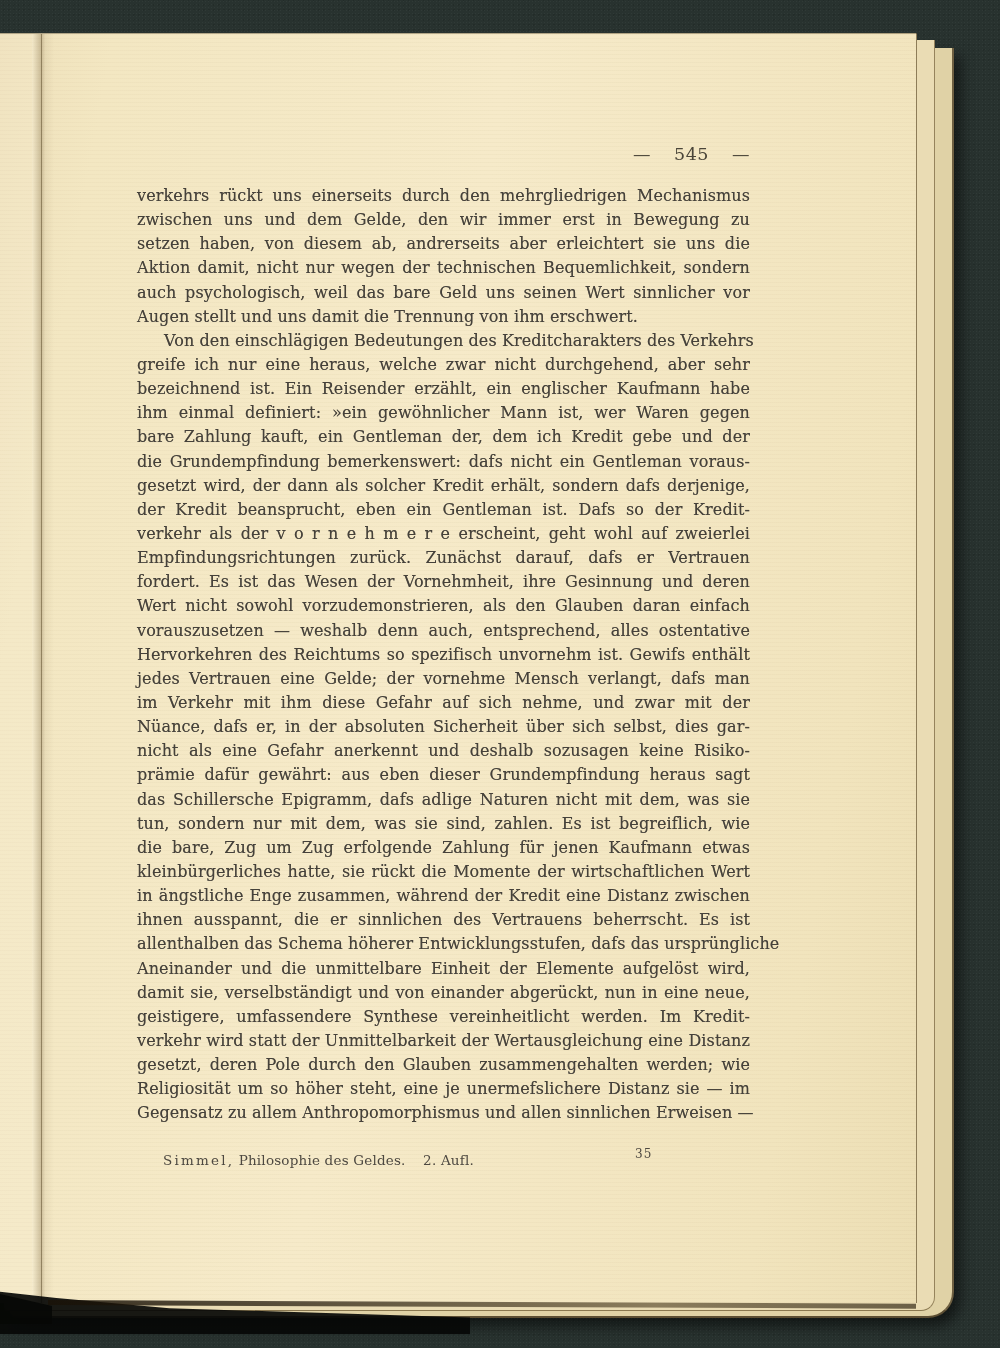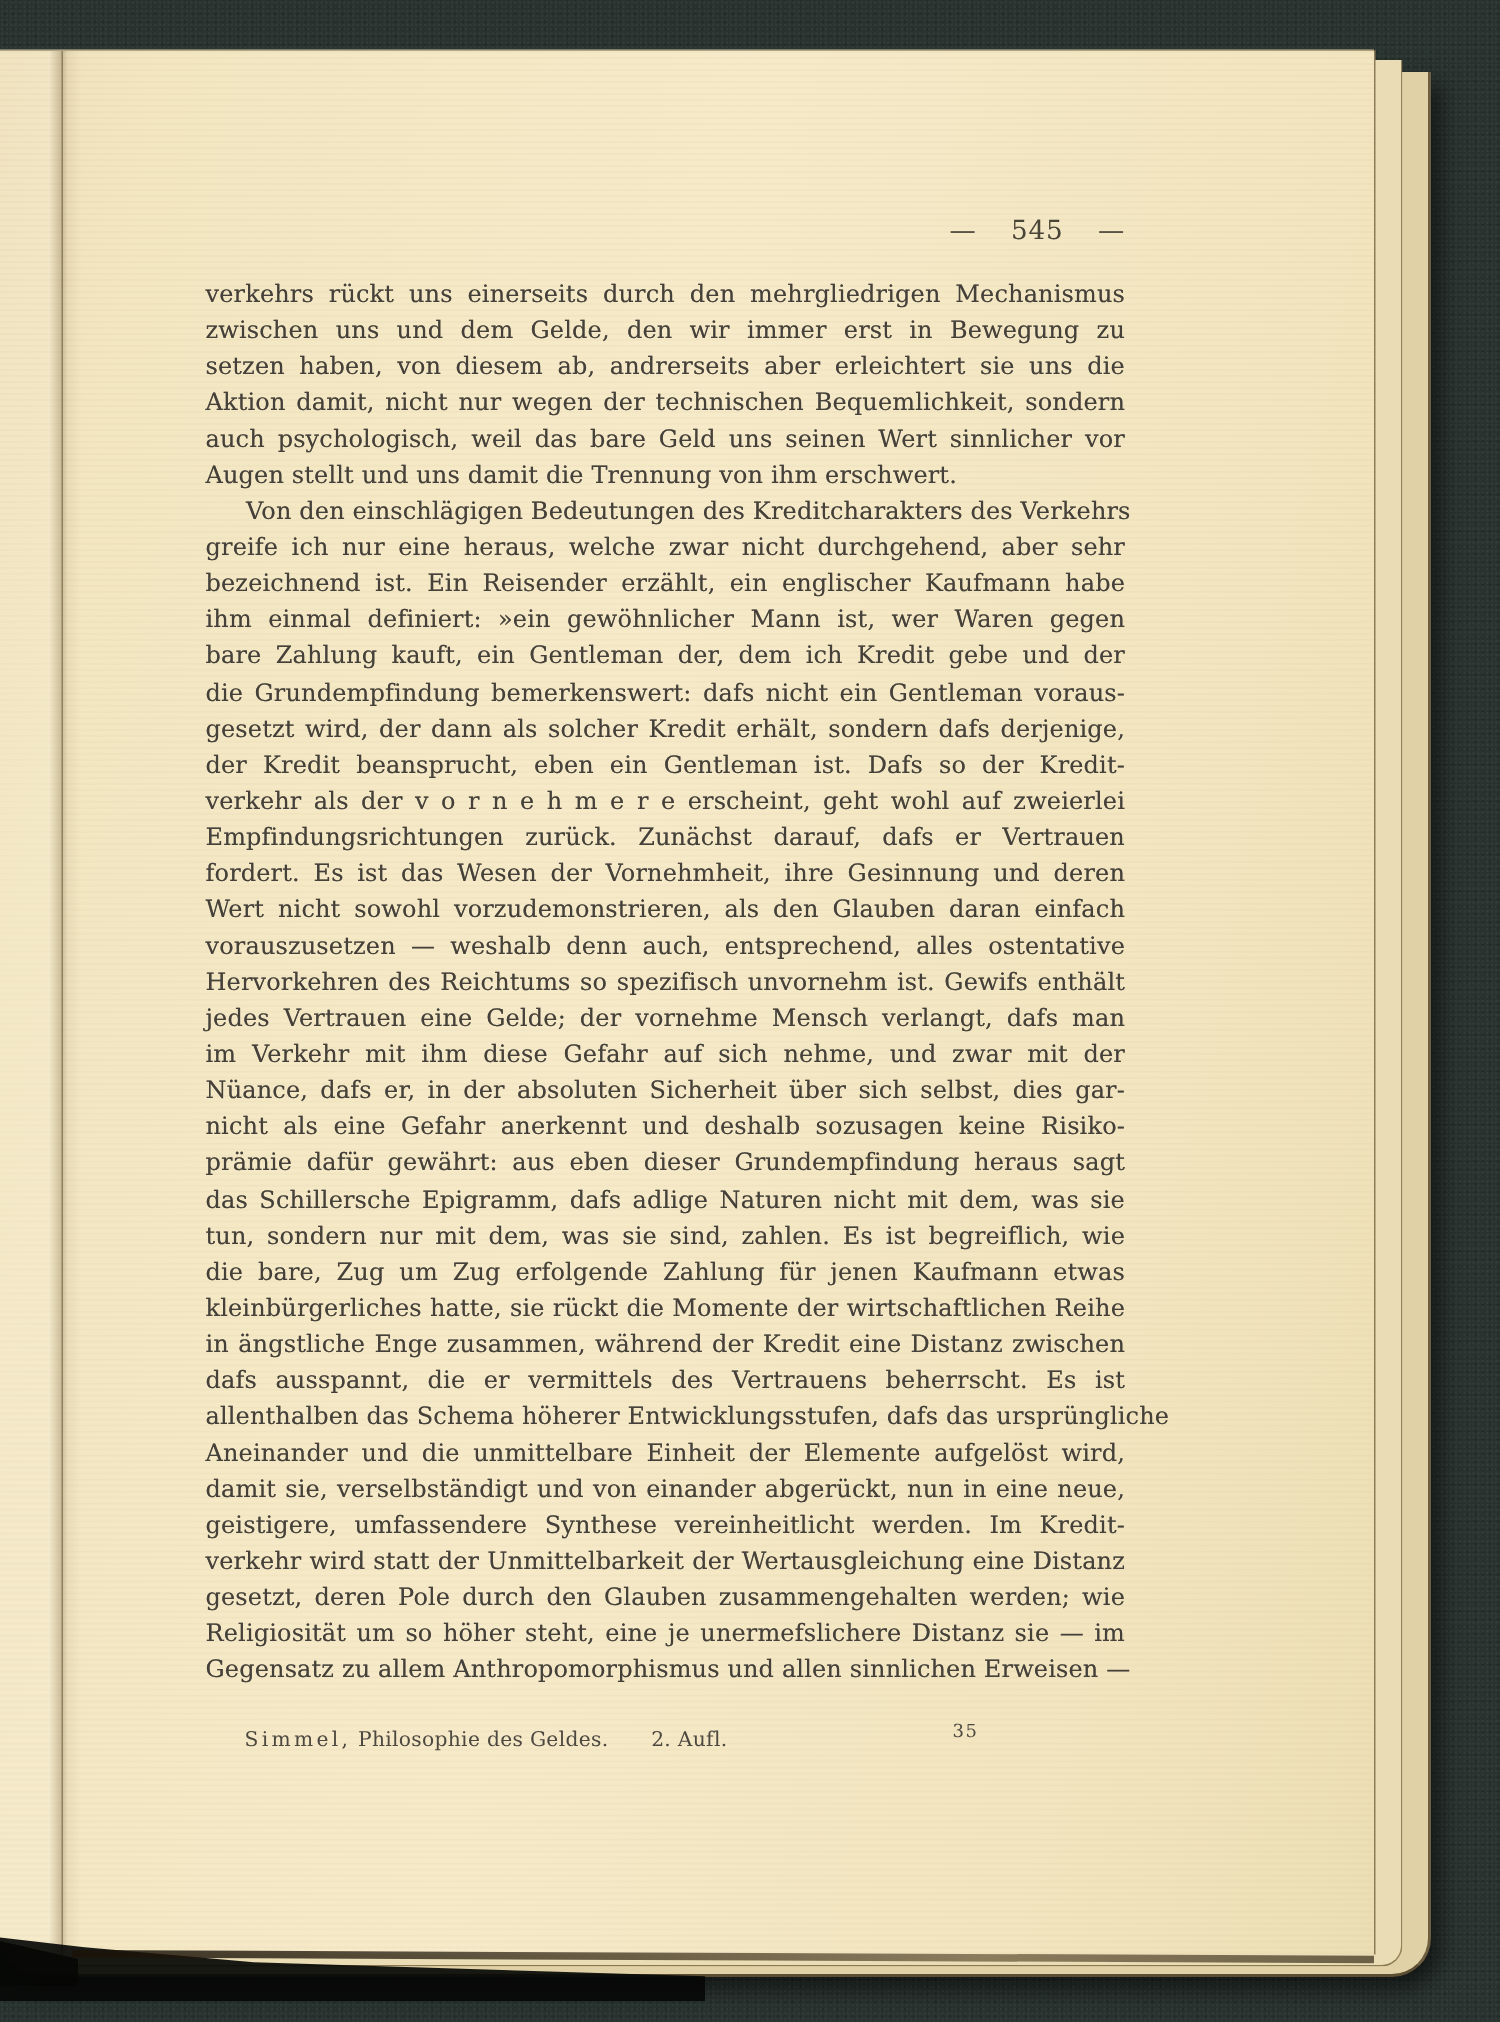--- a/index.html
+++ b/index.html
@@ -93,21 +93,21 @@
     white-space:nowrap;
   }
   .line.indent{text-indent:27px;}
   .line.flush-left{text-align-last:left;}
   .footer-line{
     position:absolute;left:163px;top:1152px;
     font-size:13.5px;color:#4d4840;
     letter-spacing:.2px;
   }
   .footer-line .author{letter-spacing:2.2px;}
-  .footer-line .edition{margin-left:24px;}
+  .footer-line .edition{margin-left:13px;}
   .signature{
     position:absolute;left:635px;top:1147px;
     font-size:12px;color:#4d4840;letter-spacing:1px;
   }
 </style>
 </head>
 <body>
 
 <div class="scene">
 
@@ -151,23 +151,23 @@
         <div class="line">vorauszusetzen — weshalb denn auch, entsprechend, alles ostentative</div>
         <div class="line">Hervorkehren des Reichtums so spezifisch unvornehm ist. Gewifs enthält</div>
         <div class="line">jedes Vertrauen eine Gelde; der vornehme Mensch verlangt, dafs man</div>
         <div class="line">im Verkehr mit ihm diese Gefahr auf sich nehme, und zwar mit der</div>
         <div class="line">Nüance, dafs er, in der absoluten Sicherheit über sich selbst, dies gar-</div>
         <div class="line">nicht als eine Gefahr anerkennt und deshalb sozusagen keine Risiko-</div>
         <div class="line">prämie dafür gewährt: aus eben dieser Grundempfindung heraus sagt</div>
         <div class="line">das Schillersche Epigramm, dafs adlige Naturen nicht mit dem, was sie</div>
         <div class="line">tun, sondern nur mit dem, was sie sind, zahlen. Es ist begreiflich, wie</div>
         <div class="line">die bare, Zug um Zug erfolgende Zahlung für jenen Kaufmann etwas</div>
-        <div class="line">kleinbürgerliches hatte, sie rückt die Momente der wirtschaftlichen Reihe</div>
+        <div class="line">kleinbürgerliches hatte, sie rückt die Momente der wirtschaftlichen Wert</div>
         <div class="line">in ängstliche Enge zusammen, während der Kredit eine Distanz zwischen</div>
-        <div class="line">dafs ausspannt, die er vermittels des Vertrauens beherrscht. Es ist</div>
+        <div class="line">ihnen ausspannt, die er sinnlichen des Vertrauens beherrscht. Es ist</div>
         <div class="line">allenthalben das Schema höherer Entwicklungsstufen, dafs das ursprüngliche</div>
         <div class="line">Aneinander und die unmittelbare Einheit der Elemente aufgelöst wird,</div>
         <div class="line">damit sie, verselbständigt und von einander abgerückt, nun in eine neue,</div>
         <div class="line">geistigere, umfassendere Synthese vereinheitlicht werden. Im Kredit-</div>
         <div class="line">verkehr wird statt der Unmittelbarkeit der Wertausgleichung eine Distanz</div>
         <div class="line">gesetzt, deren Pole durch den Glauben zusammengehalten werden; wie</div>
         <div class="line">Religiosität um so höher steht, eine je unermefslichere Distanz sie — im</div>
         <div class="line">Gegensatz zu allem Anthropomorphismus und allen sinnlichen Erweisen —</div>
       </div>
     </div>

